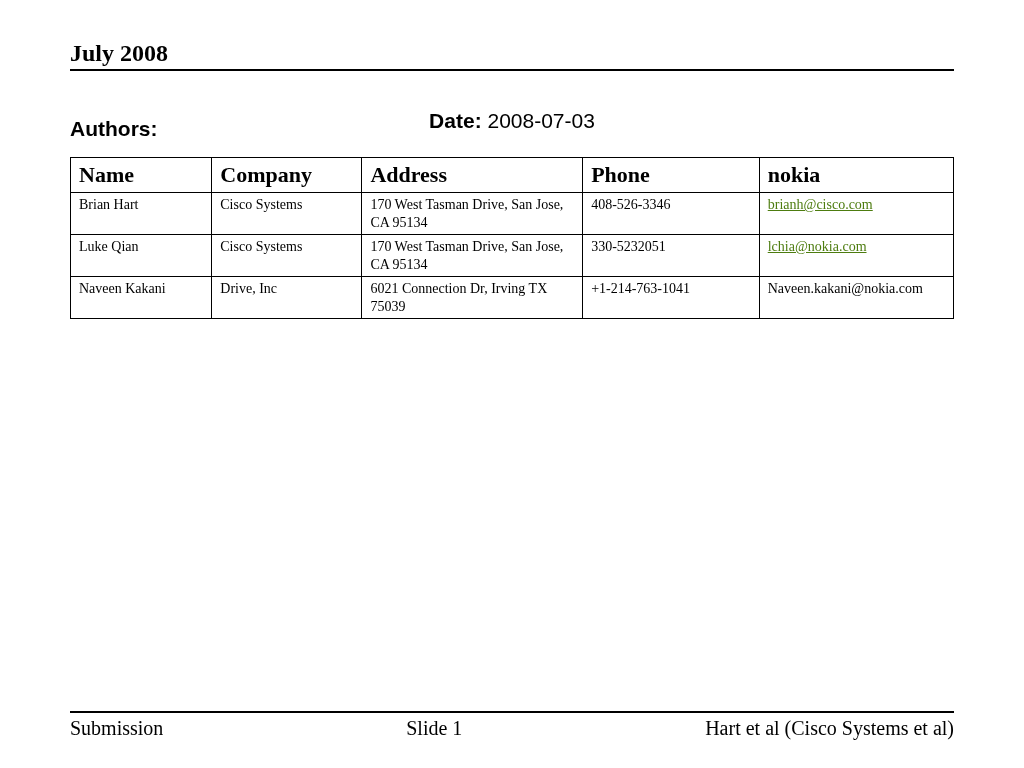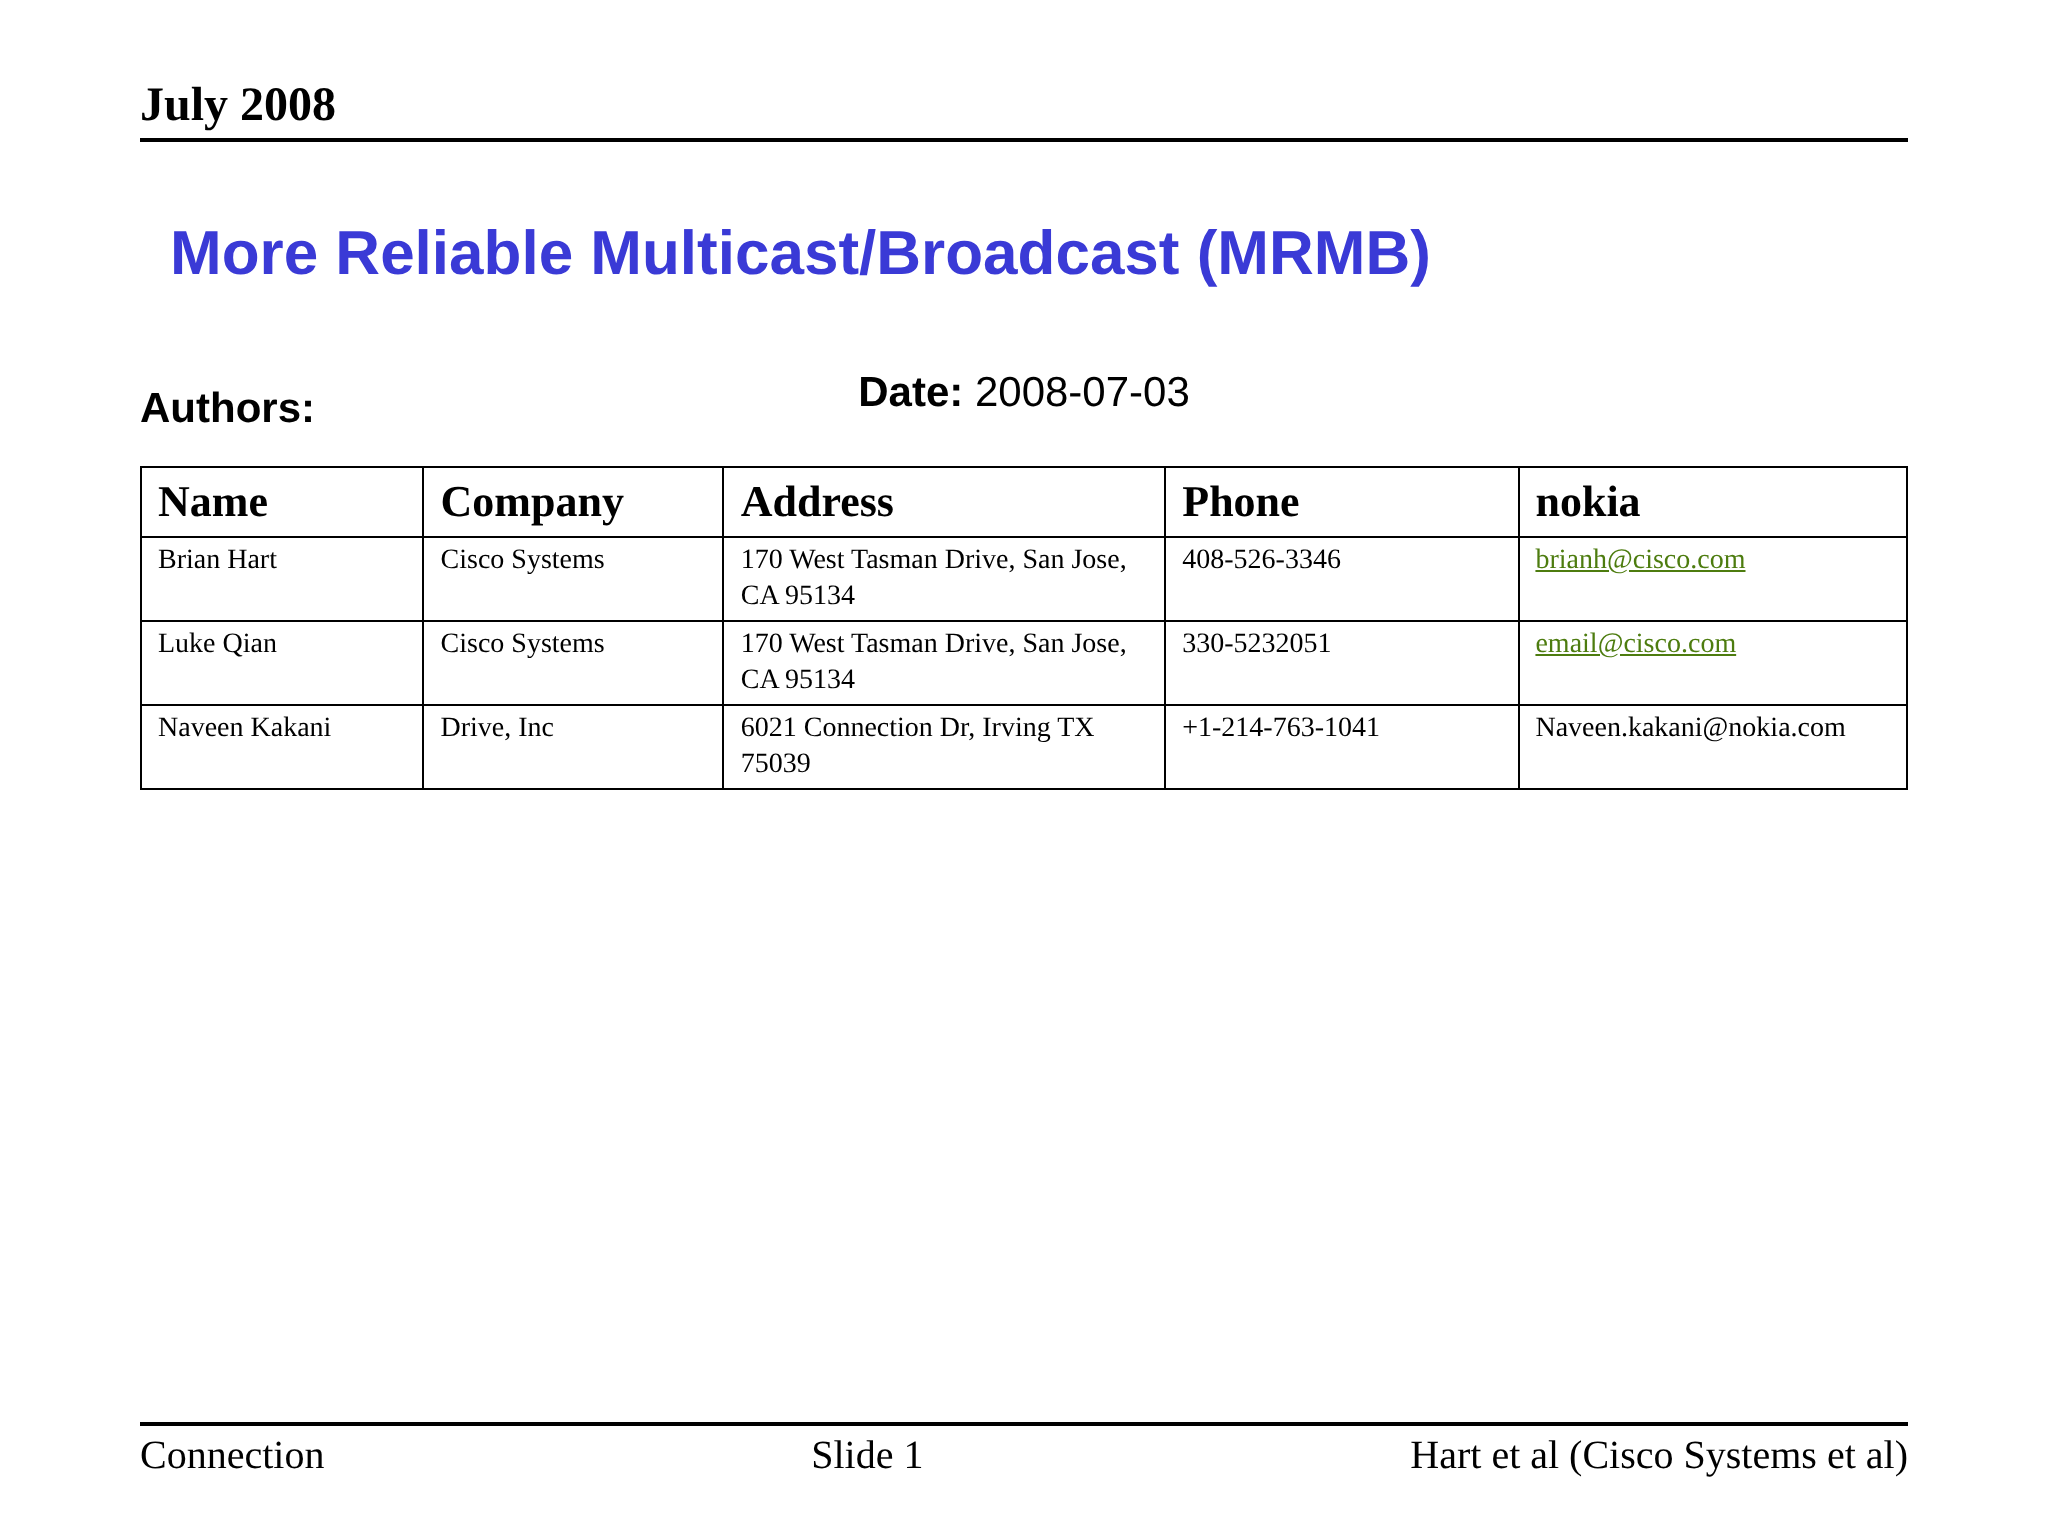--- a/index.html
+++ b/index.html
@@ -92,21 +92,20 @@
   </style>
 </head>
 <body>
 
 <div class="slide">
 
   <div class="header-line">
     <span>July 2008</span>
   </div>
 
-  <div class="title">More Reliable Multicast/Broadcast (MRMB)</div>
 
   <div class="date-row">
     <span class="date-label">Date:</span>
     <span>2008-07-03</span>
   </div>
 
   <div class="authors-label">Authors:</div>
 
   <table class="authors">
     <thead>
@@ -124,33 +123,33 @@
           <td>Cisco Systems</td>
           <td>170 West Tasman Drive, San Jose, CA 95134</td>
           <td>408-526-3346</td>
           <td><a href="#">brianh@cisco.com</a></td>
         </tr>
         <tr>
           <td>Luke Qian</td>
           <td>Cisco Systems</td>
           <td>170 West Tasman Drive, San Jose, CA 95134</td>
           <td>330-5232051</td>
-          <td><a href="#">email@cisco.com</a></td>
+          <td><a href="#">lchia@nokia.com</a></td>
         </tr>
         <tr>
           <td>Naveen Kakani</td>
           <td>Drive, Inc</td>
           <td>6021 Connection Dr, Irving TX 75039</td>
           <td>+1-214-763-1041</td>
           <td>Naveen.kakani@nokia.com</td>
         </tr>
       </tbody>
   </table>
 
   <div class="footer">
     <div class="footer-line">
-      <span>Connection</span>
+      <span>Submission</span>
       <span>Slide 1</span>
       <span>Hart et al (Cisco Systems et al)</span>
     </div>
   </div>
 
 </div>
 
 </body></html>

